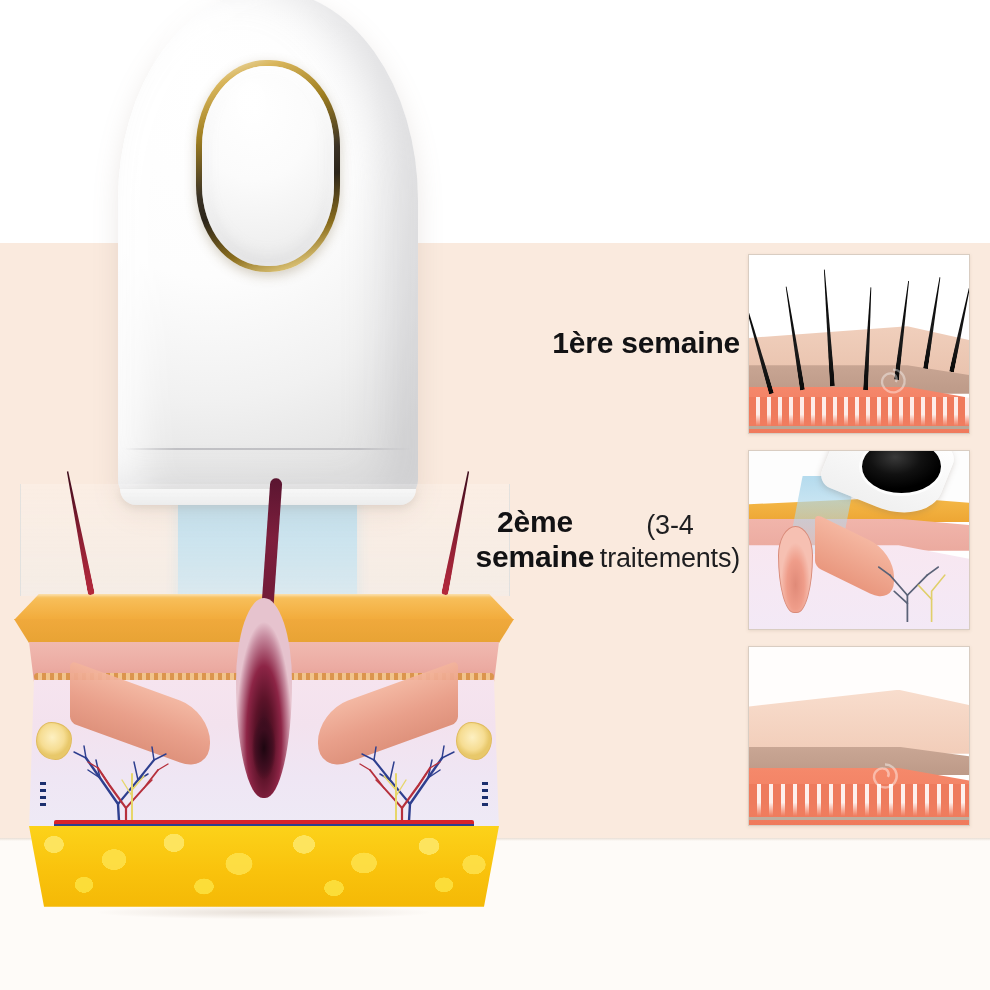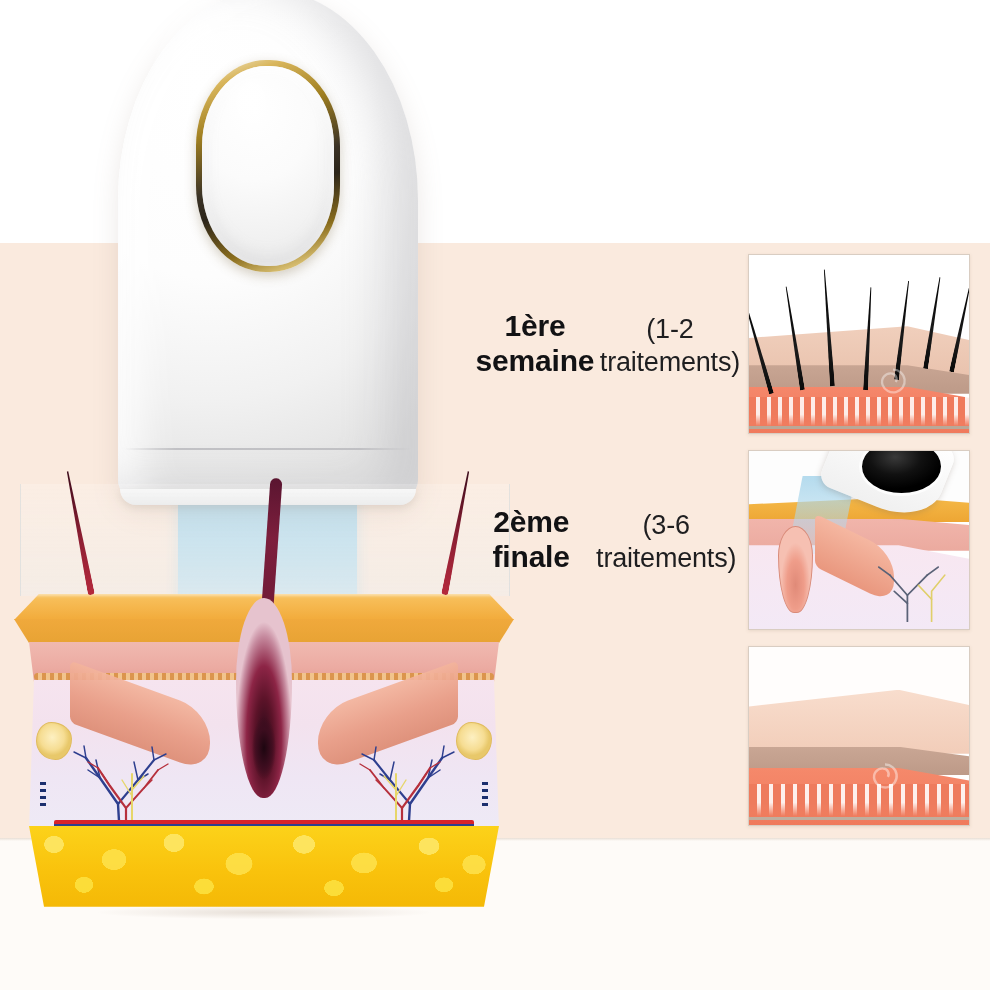--- a/index.html
+++ b/index.html
@@ -436,21 +436,20 @@
     <div class="layer hypo"></div>
     <div class="fat-bubbles"></div>
     <div class="skin-shadow"></div>
   </div>
 
   <div id="steps">
 
     <div class="step s1">
       <div class="step-text">
         <div class="step-title">1ère semaine</div>
-        <div class="step-sub">(1-2 traitements)</div>
       </div>
       <div class="thumb">
         <div class="t1-sky"></div>
         <div class="t1-top"></div>
         <div class="t1-mid"></div>
         <div class="t1-low"></div>
         <div class="t1-teeth"></div>
         <div class="t1-base"></div>
         <div class="hair" style="left:9%;top:22%;height:56%;transform:rotate(-16deg);"></div>
         <div class="hair" style="left:23%;top:17%;height:59%;transform:rotate(-9deg);"></div>
@@ -460,22 +459,22 @@
         <div class="hair" style="left:79%;top:12%;height:52%;transform:rotate(9deg);"></div>
         <div class="hair" style="left:91%;top:16%;height:50%;transform:rotate(12deg);"></div>
         <svg class="swirl" style="left:57%;top:60%;" viewBox="0 0 40 40">
           <path d="M20 8a12 12 0 1 1-11 16 9 9 0 0 1 9-12 6 6 0 0 1 5 9" fill="none" stroke="#ffffff" stroke-width="2.4" opacity="0.8"></path>
         </svg>
       </div>
     </div>
 
     <div class="step s2">
       <div class="step-text">
-        <div class="step-title">2ème finale</div>
-        <div class="step-sub">(3-6 traitements)</div>
+        <div class="step-title">2ème semaine</div>
+        <div class="step-sub">(3-4 traitements)</div>
       </div>
       <div class="thumb">
         <div class="t2-sky"></div>
         <div class="t2-epi"></div>
         <div class="t2-pap"></div>
         <div class="t2-derm"></div>
         <div class="t2-beam"></div>
         <div class="t2-follicle"></div>
         <div class="t2-muscle"></div>
         <div class="t2-handpiece"></div>

